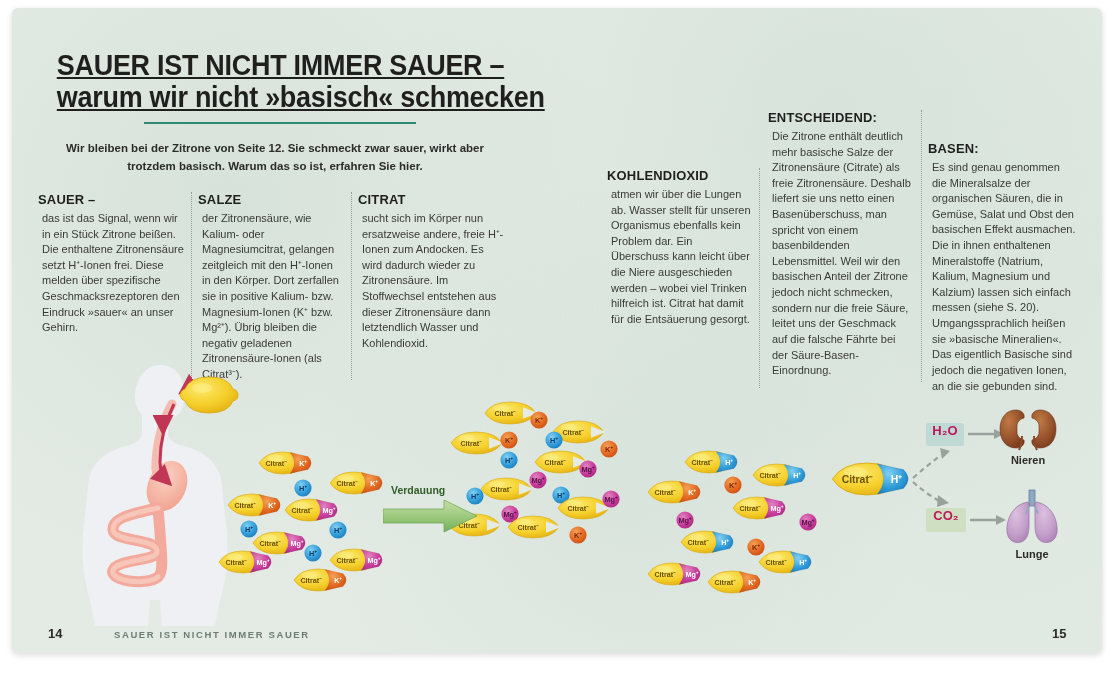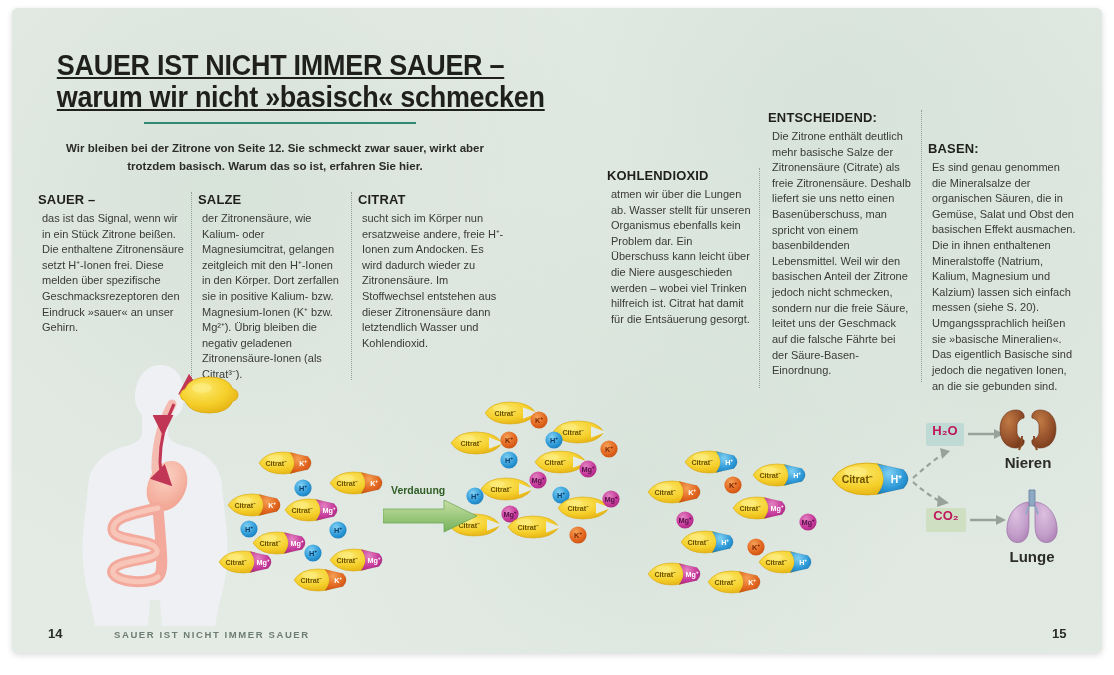--- a/index.html
+++ b/index.html
@@ -27,21 +27,21 @@
           transform:scaleX(.96);transform-origin:left;}
   .col p{margin:4px;font-size:11px;line-height:1.42;}
   .sep{position:absolute;width:0;border-left:1px dotted #8fa096;}
 
   .footer-num{position:absolute;font-size:13px;font-weight:bold;color:#2b2b29;}
   .running-title{position:absolute;font-size:9.5px;font-weight:bold;letter-spacing:1.6px;color:#6e7d73;margin-left:40px;}
 
   .mol{position:absolute;transform:translate(-50%,-50%);}
   .gasbox{position:absolute;display:flex;align-items:flex-start;justify-content:center;
           font-weight:bold;font-size:13px;color:#be185d;border-radius:2px;}
-  .organ-label{position:absolute;font-size:15px;font-weight:bold;color:#2b2b29;text-align:center;}
+  .organ-label{position:absolute;font-size:11px;font-weight:bold;color:#2b2b29;text-align:center;}
   .digestion-label{position:absolute;font-size:10.5px;font-weight:bold;color:#2f5d25;}
   svg{display:block;}
   .defs-holder{position:absolute;width:0;height:0;overflow:hidden;}
 </style>
 </head>
 <body>
 
 <div class="page">
   <div class="sheet"></div>
 

